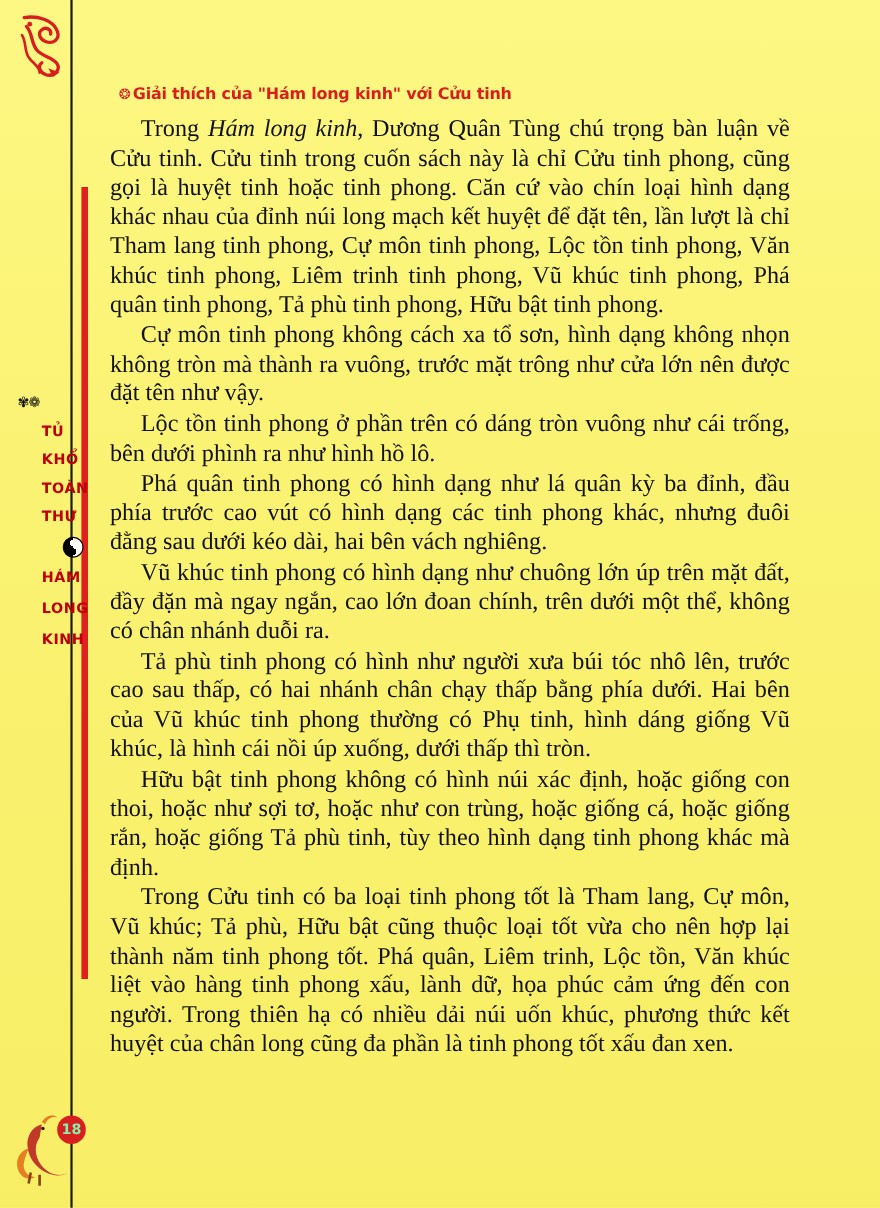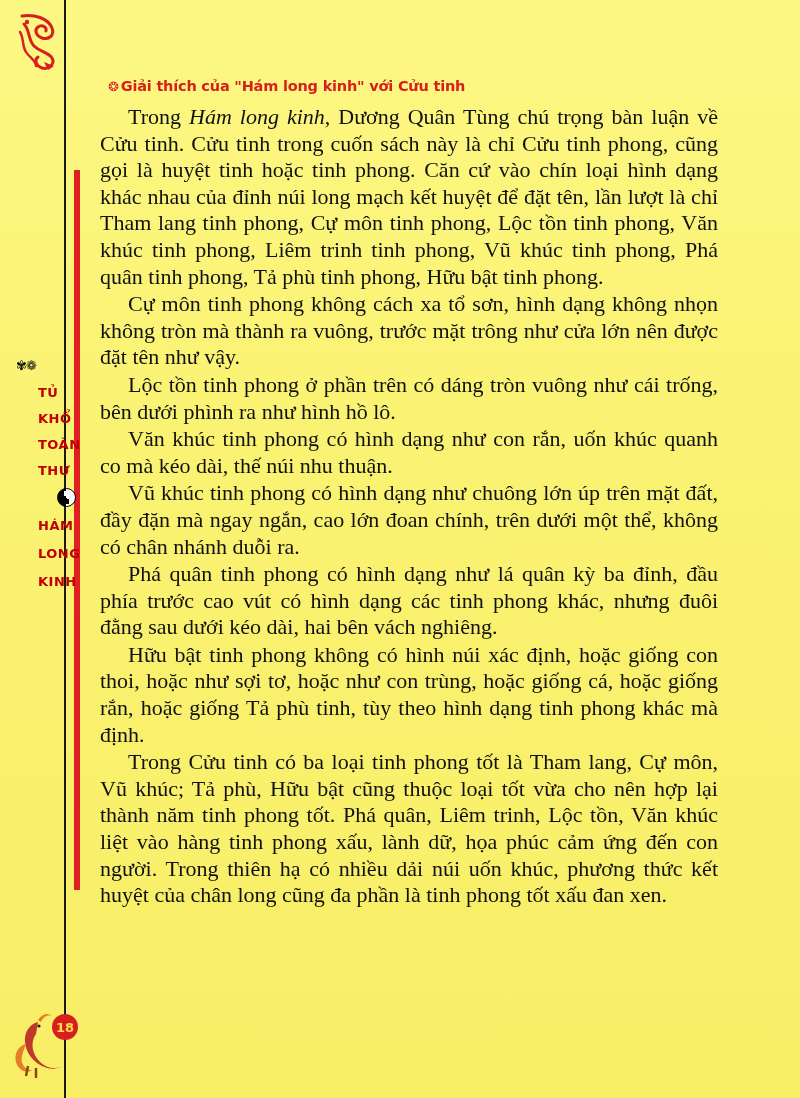--- a/index.html
+++ b/index.html
@@ -88,21 +88,21 @@
   }
   
   .page-num {
     position: absolute;
     left: 52px;
     top: 1014px;
     width: 26px;
     height: 26px;
     border-radius: 50%;
     background: #d81f1f;
-    color: #fde047;
+    color: #86efac;
     font-family: "DejaVu Sans", sans-serif;
     font-weight: bold;
     font-size: 13px;
     display: flex;
     align-items: center;
     justify-content: center;
     z-index: 3;
   }
   .rooster {
     position: absolute;
@@ -186,20 +186,20 @@
 
   <div class="content">
     <h2 class="heading">
       <span class="bullet">❂</span><span>Giải thích của "Hám long kinh" với Cửu tinh</span>
     </h2>
 
     <p class="para"><span>Trong </span><em>Hám long kinh</em><span>, Dương Quân Tùng chú trọng bàn luận về Cửu tinh. Cửu tinh trong cuốn sách này là chỉ Cửu tinh phong, cũng gọi là huyệt tinh hoặc tinh phong. Căn cứ vào chín loại hình dạng khác nhau của đỉnh núi long mạch kết huyệt để đặt tên, lần lượt là chỉ Tham lang tinh phong, Cự môn tinh phong, Lộc tồn tinh phong, Văn khúc tinh phong, Liêm trinh tinh phong, Vũ khúc tinh phong, Phá quân tinh phong, Tả phù tinh phong, Hữu bật tinh phong.</span></p>
 
     <p class="para">Cự môn tinh phong không cách xa tổ sơn, hình dạng không nhọn không tròn mà thành ra vuông, trước mặt trông như cửa lớn nên được đặt tên như vậy.</p>
     <p class="para">Lộc tồn tinh phong ở phần trên có dáng tròn vuông như cái trống, bên dưới phình ra như hình hồ lô.</p>
-    <p class="para">Văn khúc tinh phong có hình dạng như con rắn, uốn khúc quanh co mà kéo dài, thế núi nhu thuận.</p>
+    <p class="para">Phá quân tinh phong có hình dạng như lá quân kỳ ba đỉnh, đầu phía trước cao vút có hình dạng các tinh phong khác, nhưng đuôi đằng sau dưới kéo dài, hai bên vách nghiêng.</p>
     <p class="para">Vũ khúc tinh phong có hình dạng như chuông lớn úp trên mặt đất, đầy đặn mà ngay ngắn, cao lớn đoan chính, trên dưới một thể, không có chân nhánh duỗi ra.</p>
-    <p class="para">Phá quân tinh phong có hình dạng như lá quân kỳ ba đỉnh, đầu phía trước cao vút có hình dạng các tinh phong khác, nhưng đuôi đằng sau dưới kéo dài, hai bên vách nghiêng.</p>
+    <p class="para">Tả phù tinh phong có hình như người xưa búi tóc nhô lên, trước cao sau thấp, có hai nhánh chân chạy thấp bằng phía dưới. Hai bên của Vũ khúc tinh phong thường có Phụ tinh, hình dáng giống Vũ khúc, là hình cái nồi úp xuống, dưới thấp thì tròn.</p>
     <p class="para">Hữu bật tinh phong không có hình núi xác định, hoặc giống con thoi, hoặc như sợi tơ, hoặc như con trùng, hoặc giống cá, hoặc giống rắn, hoặc giống Tả phù tinh, tùy theo hình dạng tinh phong khác mà định.</p>
     <p class="para">Trong Cửu tinh có ba loại tinh phong tốt là Tham lang, Cự môn, Vũ khúc; Tả phù, Hữu bật cũng thuộc loại tốt vừa cho nên hợp lại thành năm tinh phong tốt. Phá quân, Liêm trinh, Lộc tồn, Văn khúc liệt vào hàng tinh phong xấu, lành dữ, họa phúc cảm ứng đến con người. Trong thiên hạ có nhiều dải núi uốn khúc, phương thức kết huyệt của chân long cũng đa phần là tinh phong tốt xấu đan xen.</p>
   </div>
 
 </div>
 
 </body></html>

